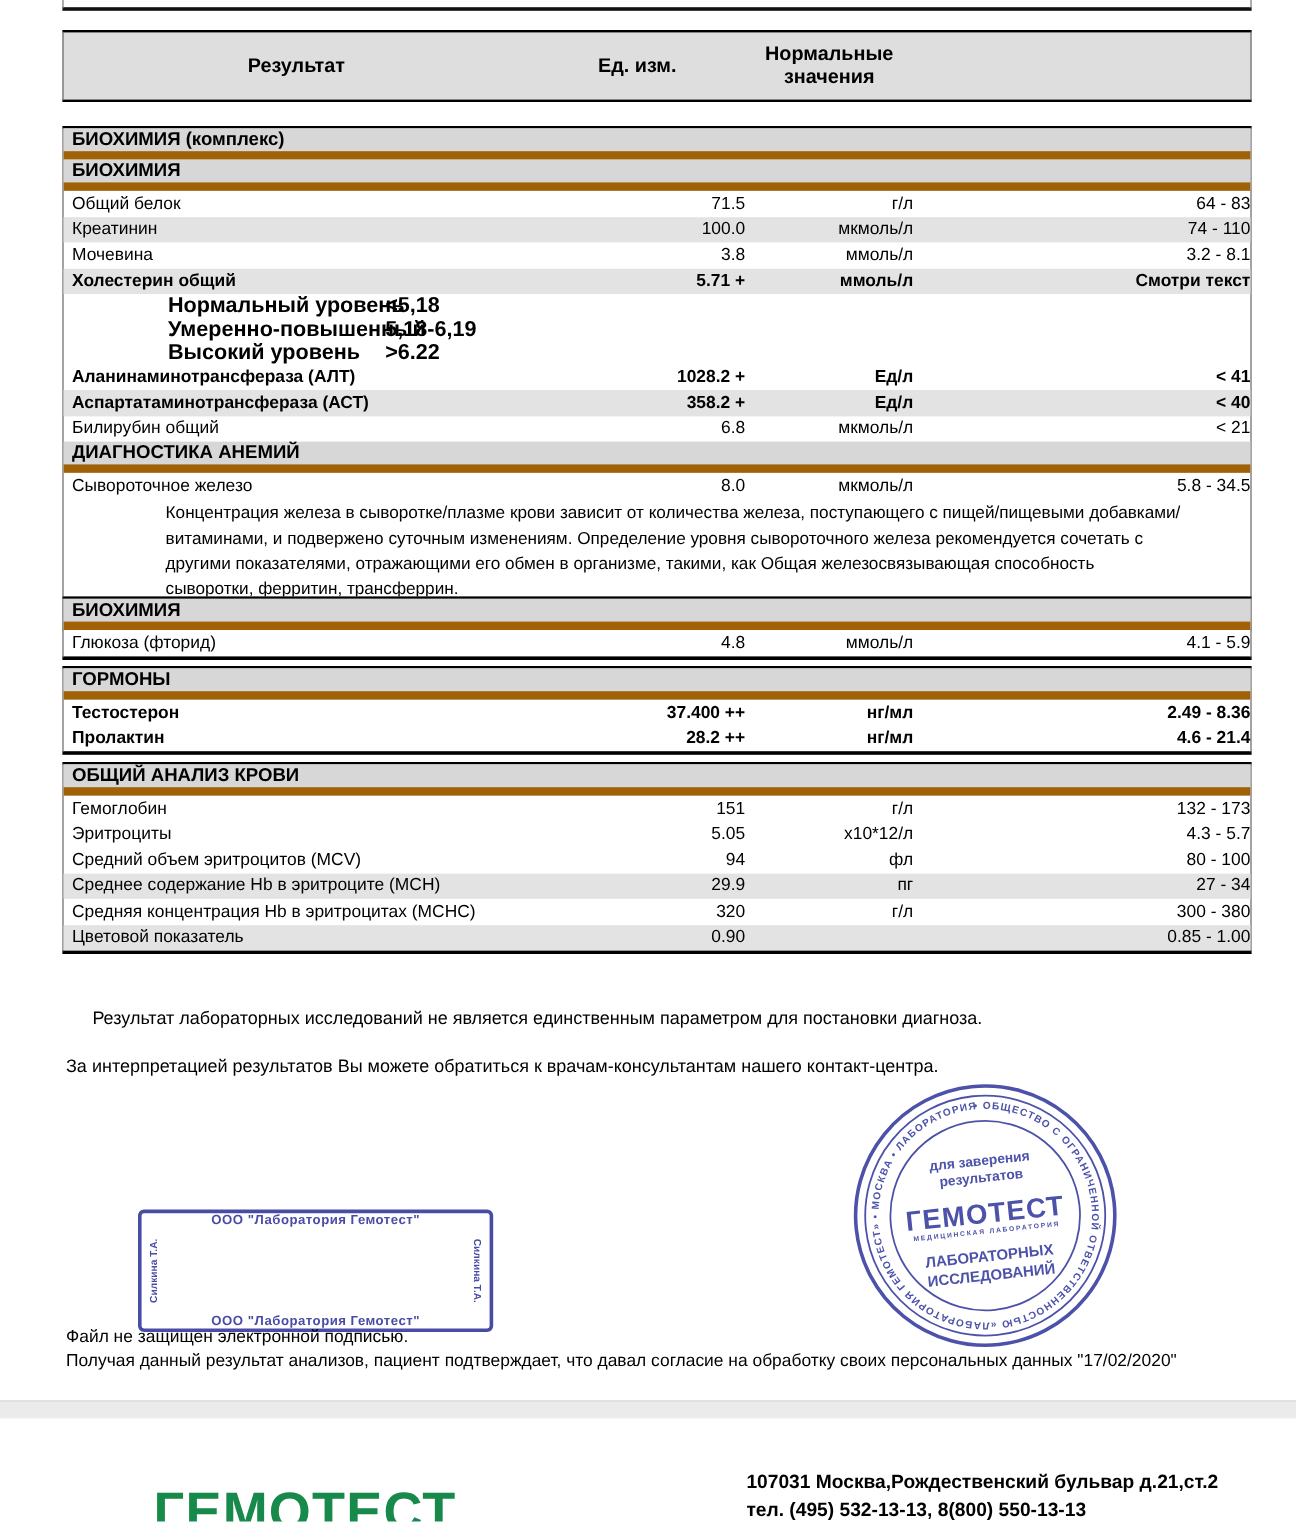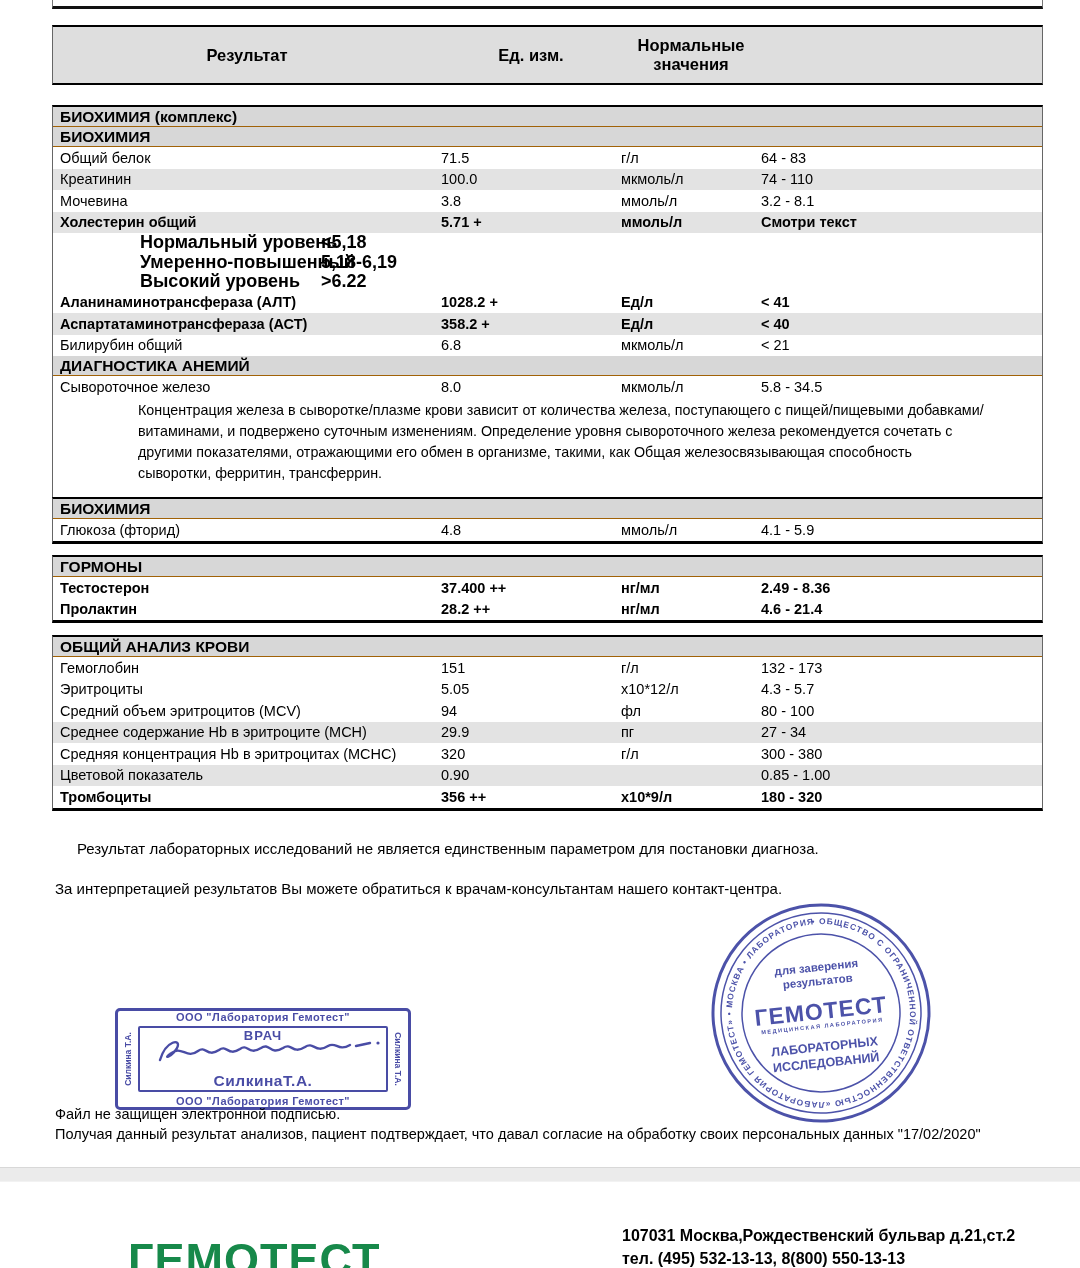--- a/index.html
+++ b/index.html
@@ -27,30 +27,30 @@
   
   .box{
     position:absolute;left:52px;width:989px;
     border-top:2px solid #000;border-bottom:3px solid #000;
     border-left:1px solid #666;border-right:1px solid #666;
     background:#fff;
   }
   #box1{top:105px;} #box2{top:497px;} #box3{top:555px;} #box4{top:635px;}
   .section-row{
     height:19px;line-height:19px;background:#d7d7d7;font-weight:bold;font-size:15.5px;
-    padding-left:7px;border-bottom:1px solid #a16207;white-space:nowrap;overflow:hidden;
+    padding-left:7px;border-bottom:7px solid #a16207;white-space:nowrap;overflow:hidden;
   }
   .row{
     height:21.5px;display:grid;grid-template-columns:388px 180px 140px 1fr;
     align-items:center;font-size:14.5px;
   }
   .row.shaded{background:#e3e3e3;}
   .row.bold{font-weight:bold;}
   .c-name{padding-left:7px;white-space:nowrap;overflow:hidden;}
-  .c-res,.c-unit,.c-norm{text-align:left;white-space:nowrap;}
+  .c-res,.c-unit,.c-norm{text-align:right;white-space:nowrap;}
   .subrow{
     height:19.5px;display:flex;align-items:center;font-size:18px;font-weight:bold;
   }
   .sub-label{margin-left:87px;width:181px;white-space:nowrap;}
   .sub-value{white-space:nowrap;}
   .note{
     padding:2px 58px 21px 85px;font-size:14.3px;line-height:21px;text-align:left;
   }
   
   .txt{position:absolute;left:55px;font-size:15px;white-space:nowrap;}
@@ -228,47 +228,30 @@
       <div class="c-res">320</div>
       <div class="c-unit">г/л</div>
       <div class="c-norm">300 - 380</div>
     </div>
     <div class="row shaded">
       <div class="c-name">Цветовой показатель</div>
       <div class="c-res">0.90</div>
       <div class="c-unit"></div>
       <div class="c-norm">0.85 - 1.00</div>
     </div>
-    <div class="row bold">
-      <div class="c-name">Тромбоциты</div>
-      <div class="c-res">356 ++</div>
-      <div class="c-unit">х10*9/л</div>
-      <div class="c-norm">180 - 320</div>
-    </div>
   </div>
 
 <div class="txt" id="disclaimer1">Результат лабораторных исследований не является единственным параметром для постановки диагноза.</div>
 <div class="txt" id="disclaimer2">За интерпретацией результатов Вы можете обратиться к врачам-консультантам нашего контакт-центра.</div>
 
 <div class="rect-stamp">
   <div class="edge-top">ООО "Лаборатория Гемотест"</div>
   <div class="edge-bottom">ООО "Лаборатория Гемотест"</div>
   <div class="edge-left">Силкина Т.А.</div>
   <div class="edge-right">Силкина Т.А.</div>
-  <div class="inner">
-    <div class="role">ВРАЧ</div>
-    <svg class="sig" width="246" height="34" viewBox="0 0 246 34">
-      <g fill="none" stroke="#3c3f9f" stroke-width="2.4" stroke-linecap="round">
-        <path d="M20,26 C26,6 42,4 37,14 C33,22 22,26 30,20 C42,10 46,26 58,17 C66,11 67,24 79,16 C87,10 88,23 100,15 C108,9 108,22 121,14 C130,8 130,22 143,14 C152,8 152,21 165,13 C174,7 175,20 188,12 C196,7 198,18 210,11"></path>
-        <path d="M216,12 l14,-3"></path>
-        <circle cx="238" cy="9" r="1.6" fill="#3c3f9f" stroke="none"></circle>
-      </g>
-    </svg>
-    <div class="doc-name">СилкинаТ.А.</div>
-  </div>
 </div>
 
 <svg class="round-stamp" viewBox="0 0 224 224">
   <g transform="rotate(-6 112 112)" fill="none" stroke="#3940a0">
     <circle cx="112" cy="112" r="108" stroke-width="3"></circle>
     <circle cx="112" cy="112" r="100" stroke-width="1.5"></circle>
     <circle cx="112" cy="112" r="79" stroke-width="1.5"></circle>
     <defs>
       <path id="ringPath" d="M 112,23 a 89,89 0 1 1 -0.01,0"></path>
     </defs>

